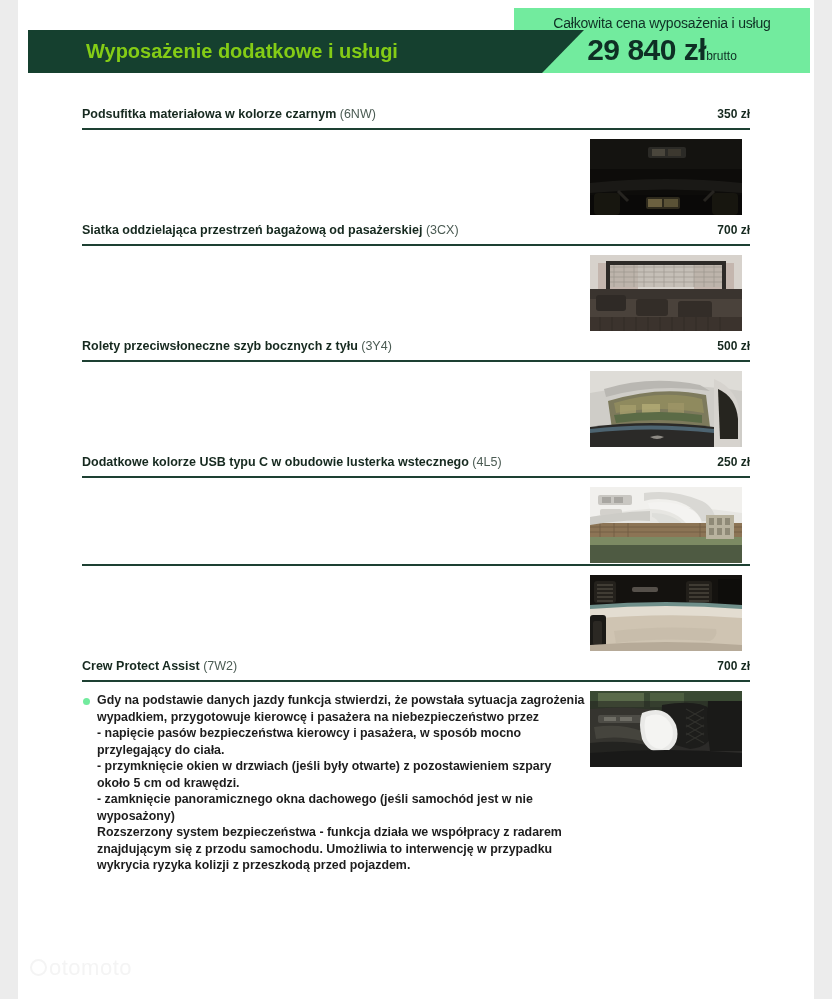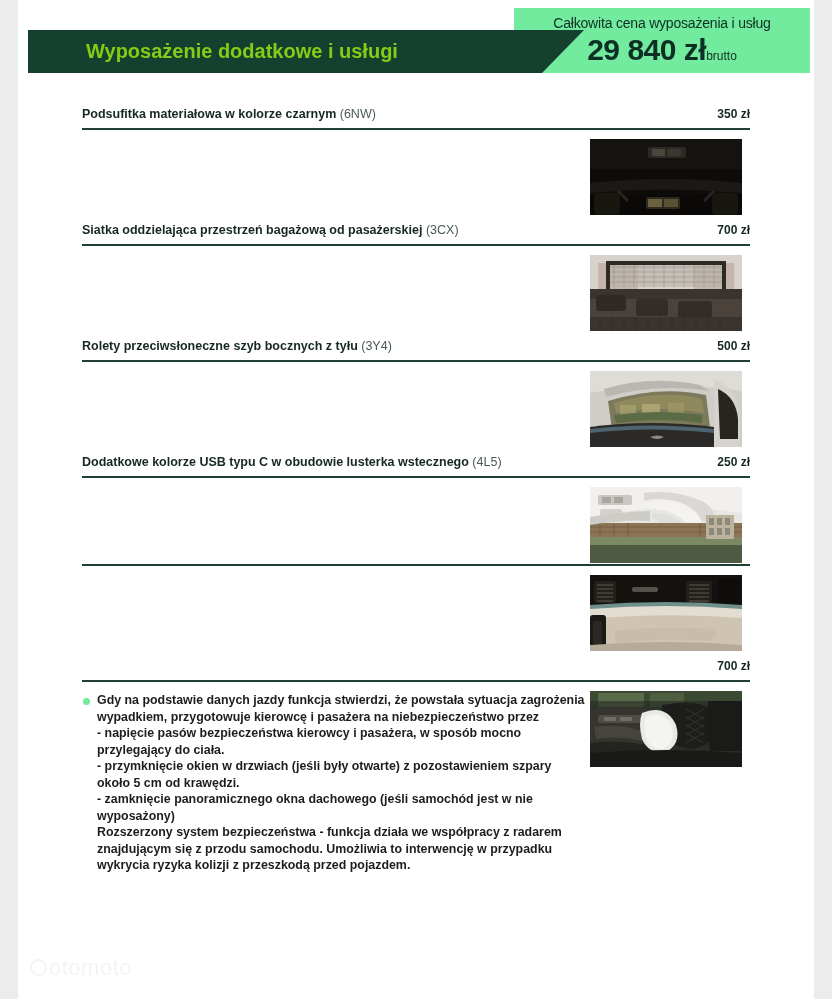--- a/index.html
+++ b/index.html
@@ -393,20 +393,24 @@
             <rect x="0" y="40" width="16" height="36" rx="3" fill="#1a1916"></rect>
             <rect x="3" y="46" width="9" height="24" rx="2" fill="#2b2823"></rect>
             <path d="M0 70 Q76 64 152 70 L152 76 H0 Z" fill="#b6aa98"></path>
           </svg>
         </div>
       </div>
     </div>
 
     <div class="opt-row">
       <div class="opt-head">
+        <div class="opt-name">
+          <span>Crew Protect Assist</span>
+          <span class="code">(7W2)</span>
+        </div>
         <div class="opt-price">700 zł</div>
       </div>
       <div class="opt-rule"></div>
       <div class="opt-body">
         <div class="thumb">
           <svg width="152" height="76" viewBox="0 0 152 76">
             <rect width="152" height="76" fill="#2c2b29"></rect>
             <rect x="0" y="0" width="152" height="22" fill="#3a4a33"></rect>
             <rect x="8" y="2" width="46" height="14" fill="#5a6b4a"></rect>
             <rect x="60" y="2" width="34" height="14" fill="#4d5f40"></rect>

